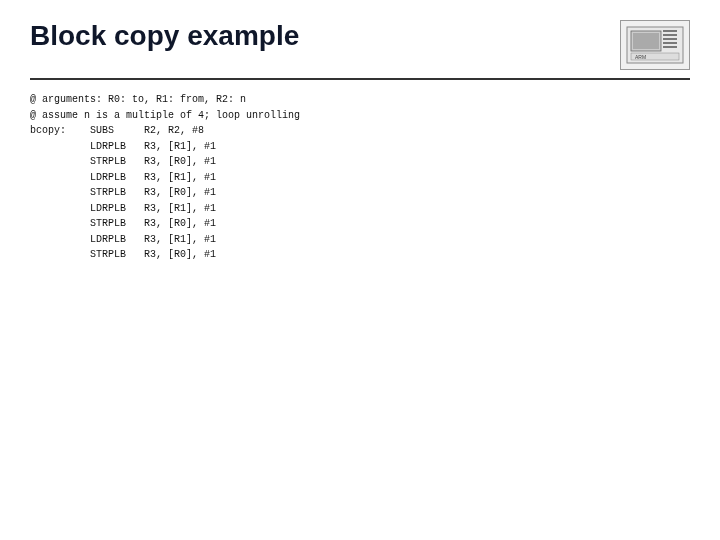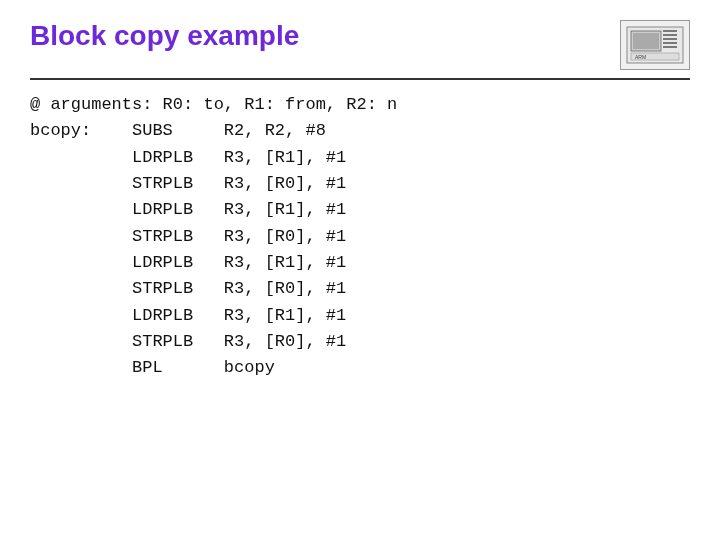--- a/index.html
+++ b/index.html
@@ -29,21 +29,21 @@
       align-items: flex-start;
       justify-content: space-between;
       border-bottom: 2px solid #333333;
       padding-bottom: 8px;
       margin-bottom: 12px;
     }
 
     .title {
       font-size: 28px;
       font-weight: bold;
-      color: #6d28d9;
+      color: #0f172a;
       font-family: Arial, sans-serif;
     }
 
     .logo-box {
       width: 70px;
       height: 50px;
       border: 1px solid #999;
       background: #f0f0f0;
       display: flex;
       align-items: center;
@@ -51,21 +51,21 @@
       flex-shrink: 0;
     }
 
     .logo-svg {
       width: 60px;
       height: 40px;
     }
 
     .content-area {
       font-family: 'Courier New', Courier, monospace;
-      font-size: 17px;
+      font-size: 10px;
       line-height: 1.55;
       color: #111111;
     }
 
     .code-line {
       white-space: pre;
       display: block;
     }
   </style>
 </head>
@@ -86,24 +86,24 @@
         <line x1="38" y1="18" x2="52" y2="18" stroke="#555" stroke-width="1.5"></line>
         <line x1="38" y1="22" x2="52" y2="22" stroke="#555" stroke-width="1.5"></line>
         <rect x="6" y="28" width="48" height="7" fill="#dddddd" stroke="#888" stroke-width="0.5"></rect>
         <text x="10" y="34" font-size="5" fill="#444" font-family="Arial">ARM</text>
       </svg>
     </div>
   </div>
 
   <div class="content-area">
     <span class="code-line">@ arguments: R0: to, R1: from, R2: n</span>
+    <span class="code-line">@ assume n is a multiple of 4; loop unrolling</span>
     <span class="code-line">bcopy:    SUBS     R2, R2, #8</span>
     <span class="code-line">          LDRPLB   R3, [R1], #1</span>
     <span class="code-line">          STRPLB   R3, [R0], #1</span>
     <span class="code-line">          LDRPLB   R3, [R1], #1</span>
     <span class="code-line">          STRPLB   R3, [R0], #1</span>
     <span class="code-line">          LDRPLB   R3, [R1], #1</span>
     <span class="code-line">          STRPLB   R3, [R0], #1</span>
     <span class="code-line">          LDRPLB   R3, [R1], #1</span>
     <span class="code-line">          STRPLB   R3, [R0], #1</span>
-    <span class="code-line">          BPL      bcopy</span>
   </div>
 </div>
 
 </body></html>

